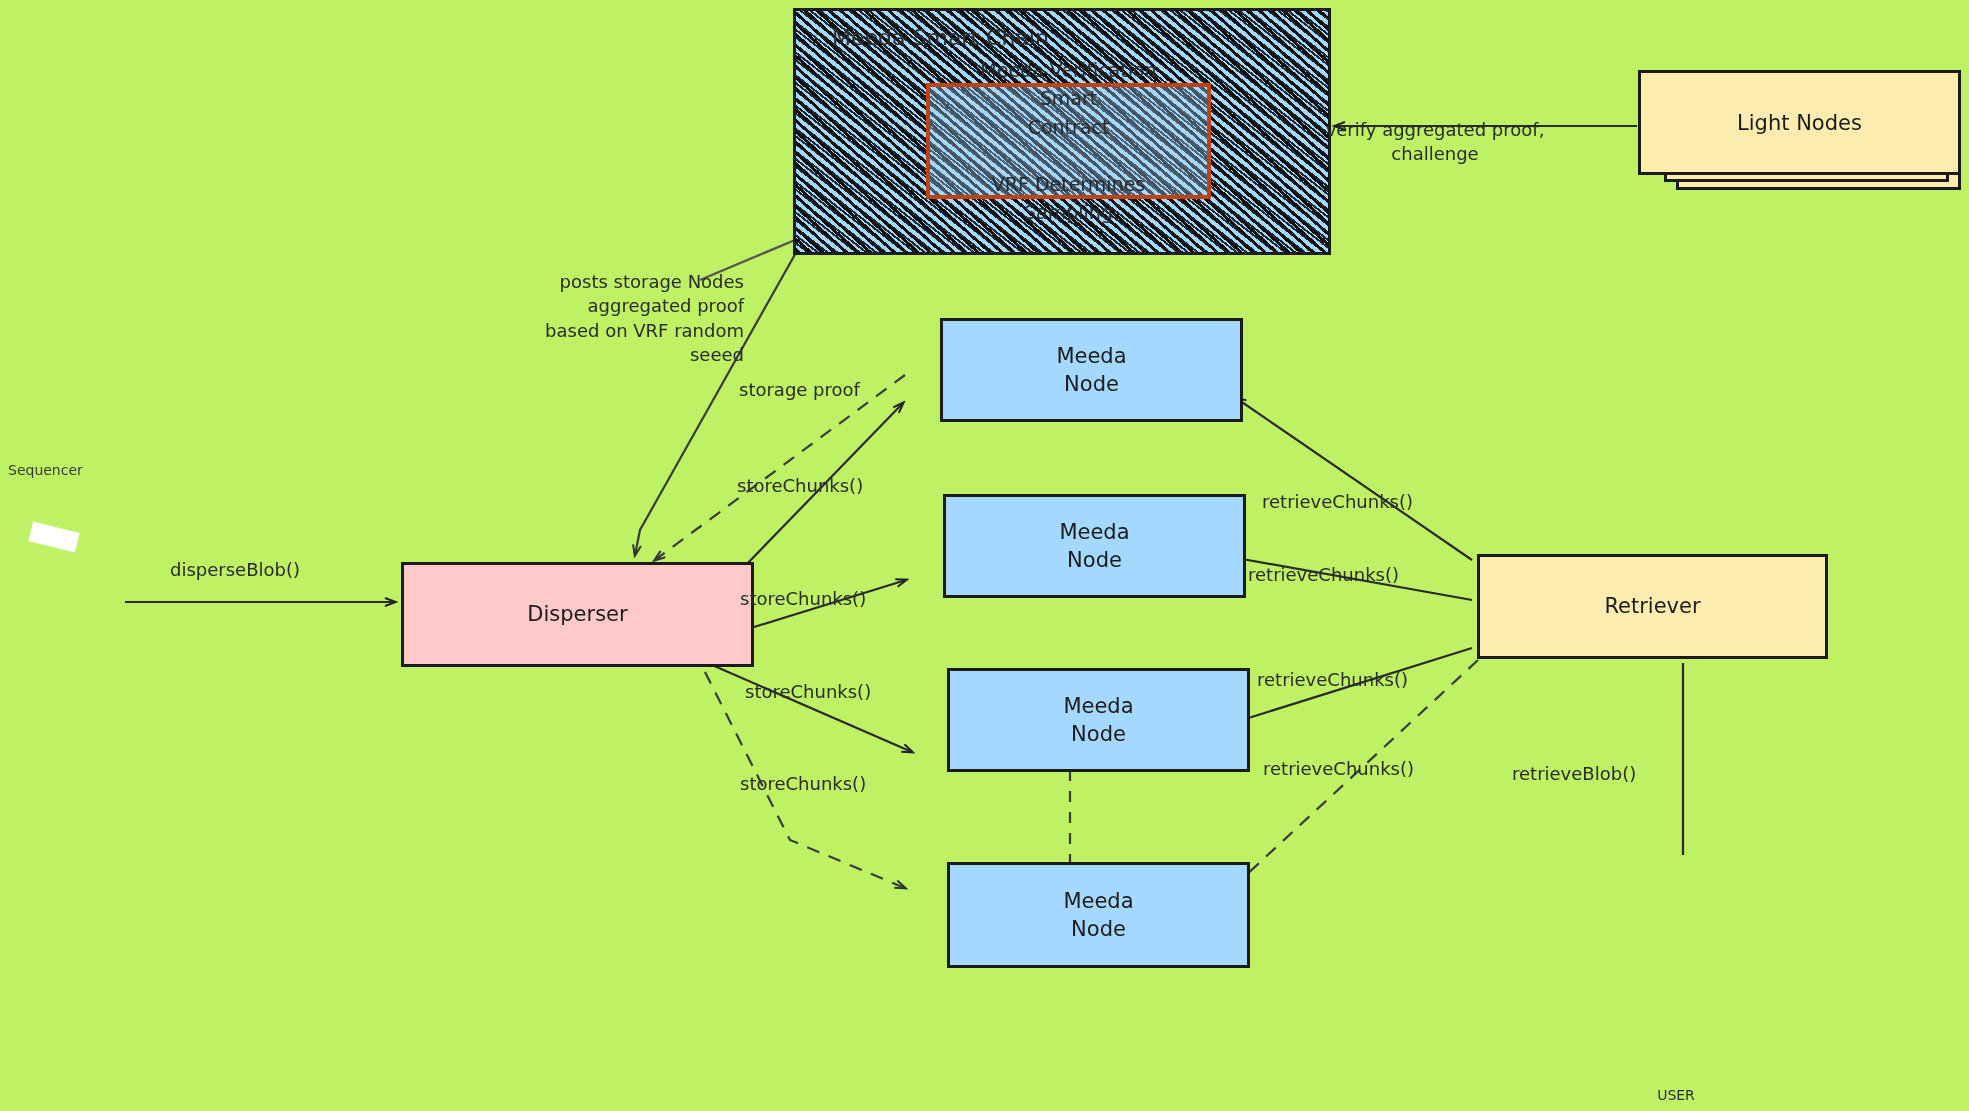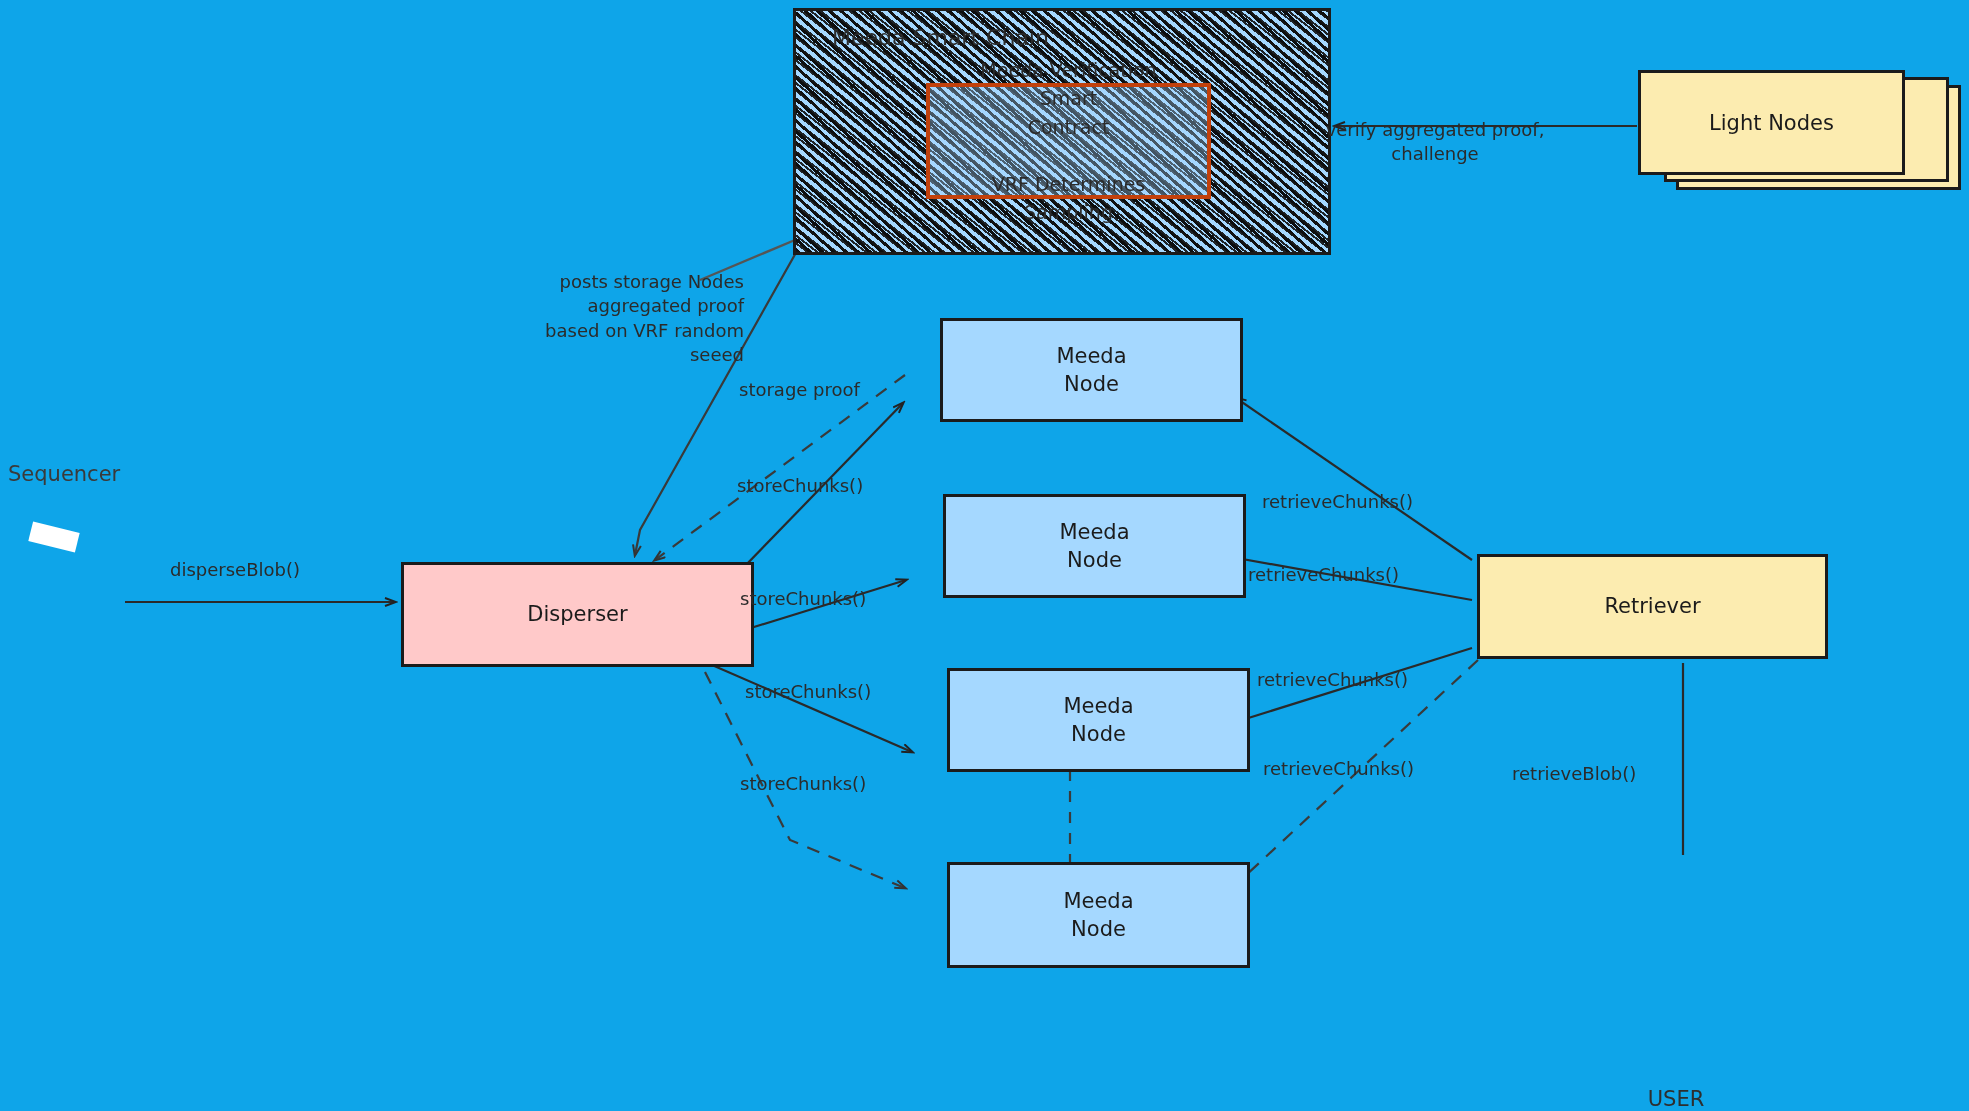--- a/index.html
+++ b/index.html
@@ -5,21 +5,21 @@
 <style>
   html, body {
     margin: 0;
     padding: 0;
     background: #000000;
   }
   #canvas {
     position: relative;
     width: 1969px;
     height: 1111px;
-    background: #0ea5e9;
+    background: #bef264;
     overflow: hidden;
     font-family: "DejaVu Sans", sans-serif;
   }
   svg.layer {
     position: absolute;
     left: 0; top: 0;
     width: 1969px;
     height: 1111px;
     pointer-events: none;
   }
@@ -126,21 +126,21 @@
     position: absolute;
     color: #2b2b2b;
     font-size: 18px;
     font-family: "DejaVu Sans", sans-serif;
     white-space: pre-line;
     line-height: 1.35;
   }
   .plain-label {
     position: absolute;
     color: #3a3a3a;
-    font-size: 21px;
+    font-size: 14px;
     font-family: "DejaVu Sans", sans-serif;
   }
   .seq-mark {
     position: absolute;
     background: #ffffff;
     transform: rotate(14deg);
   }
   .ta-center { text-align: center; margin-top: 16px; }
   .ta-right { text-align: right; }
 </style>
@@ -197,21 +197,21 @@
     <div class="chain-inner" style="left:130px; top:72px; width:285px; height:116px;">
       <span>Meeda Verification Smart
 Contract
 
 VRF Determines Sampling</span>
     </div>
   </div>
 
   <div class="stack-card" style="left:1676px; top:85px; width:285px; height:105px;"></div>
   <div class="stack-card" style="left:1664px; top:77px; width:285px; height:105px;"></div>
-  <div class="light-nodes-front" style="left:1638px; top:70px; width:267px; height:105px;">
+  <div class="light-nodes-front" style="left:1638px; top:70px; width:323px; height:105px;">
     <span>Light Nodes</span>
   </div>
 
   <div class="node-box meeda-node" style="left:912px; top:318px; width:303px; height:104px;">
     <span>Meeda
 Node</span>
   </div>
 
   <div class="node-box meeda-node" style="left:915px; top:494px; width:303px; height:104px;">
     <span>Meeda

